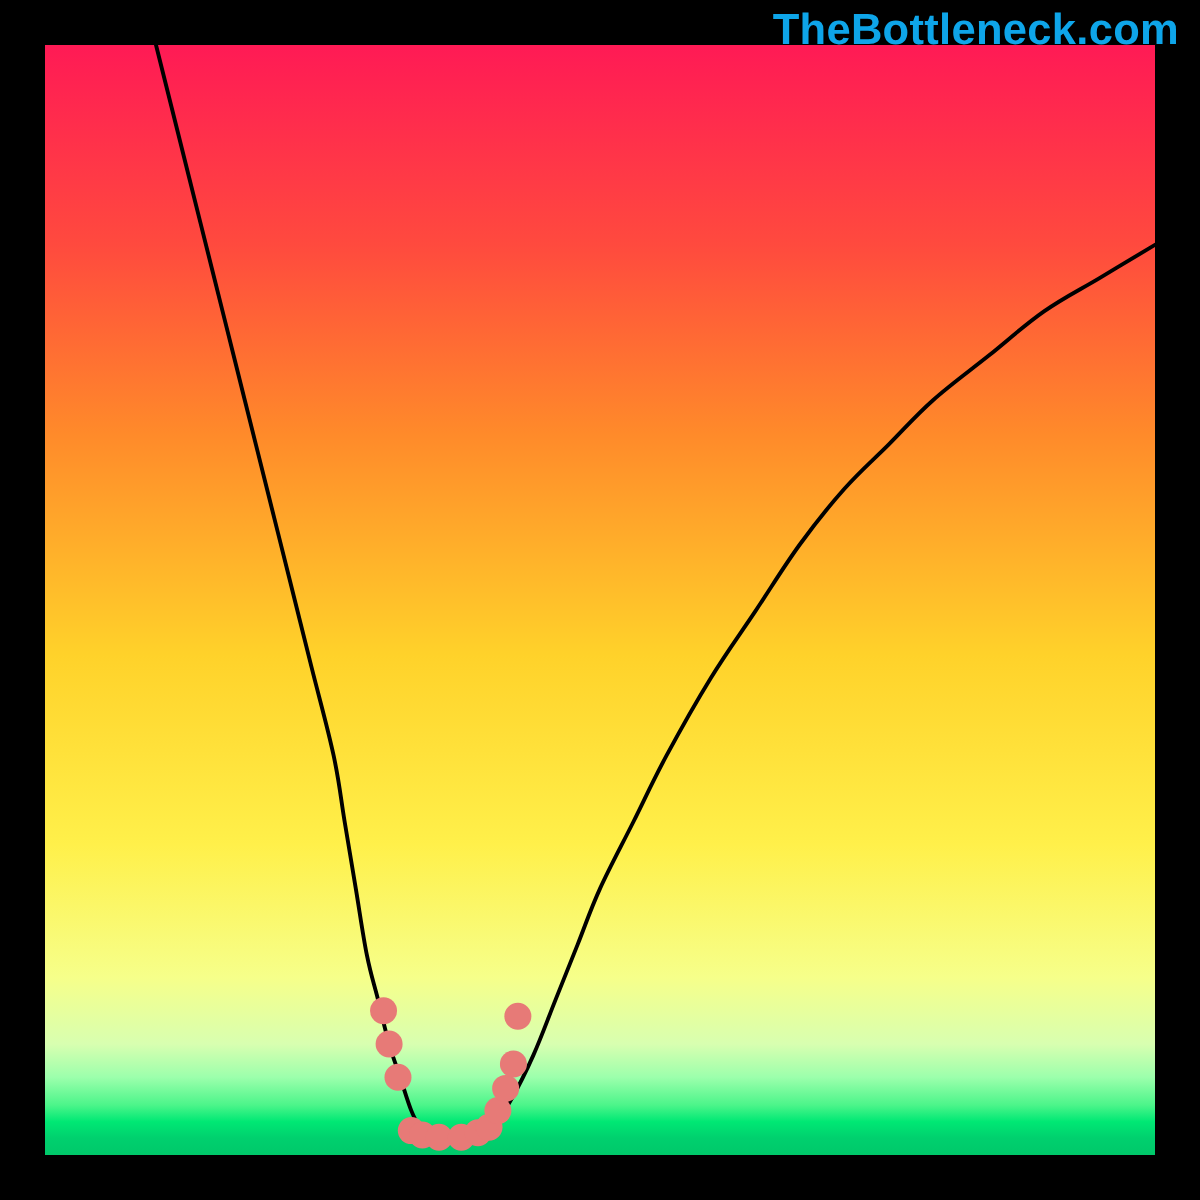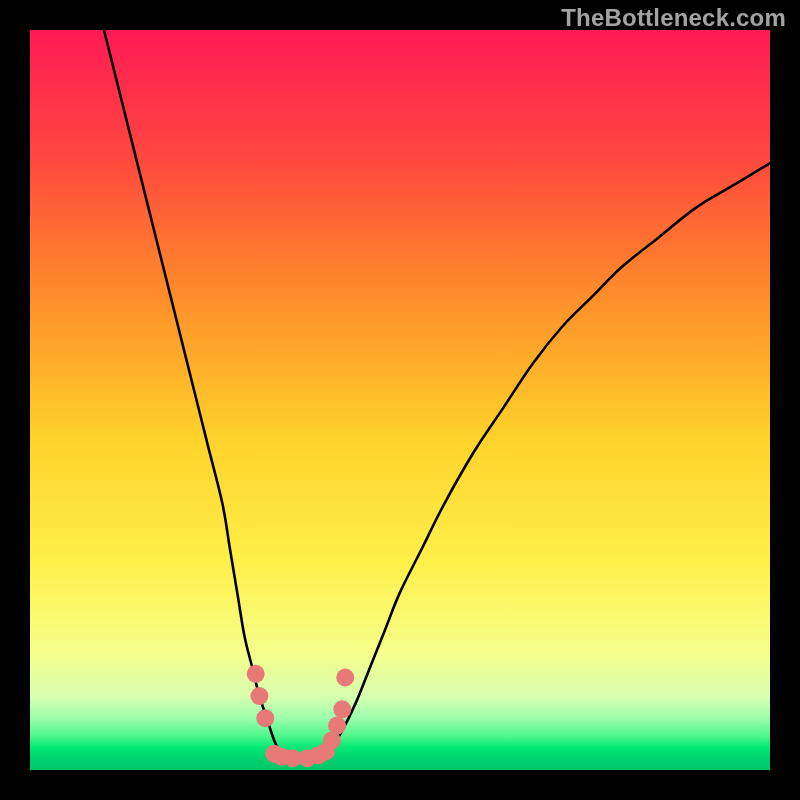--- a/index.html
+++ b/index.html
@@ -21,22 +21,22 @@
     position: absolute;
     top: 30px;
     left: 30px;
     width: 740px;
     height: 740px;
   }
   .watermark {
     position: absolute;
     top: 4px;
     right: 14px;
-    color: #a3a3a3;
-    font-size: 24px;
+    color: #0ea5e9;
+    font-size: 29px;
     font-weight: 600;
     letter-spacing: 0.2px;
   }
   svg { display: block; }
 </style>
 </head>
 <body>
 
 <div class="frame">
   <div class="watermark">TheBottleneck.com</div>

